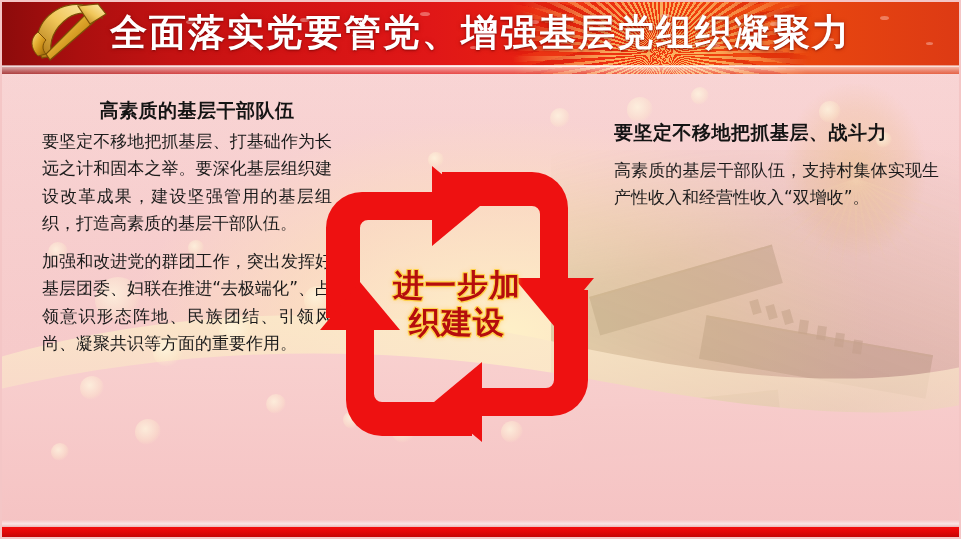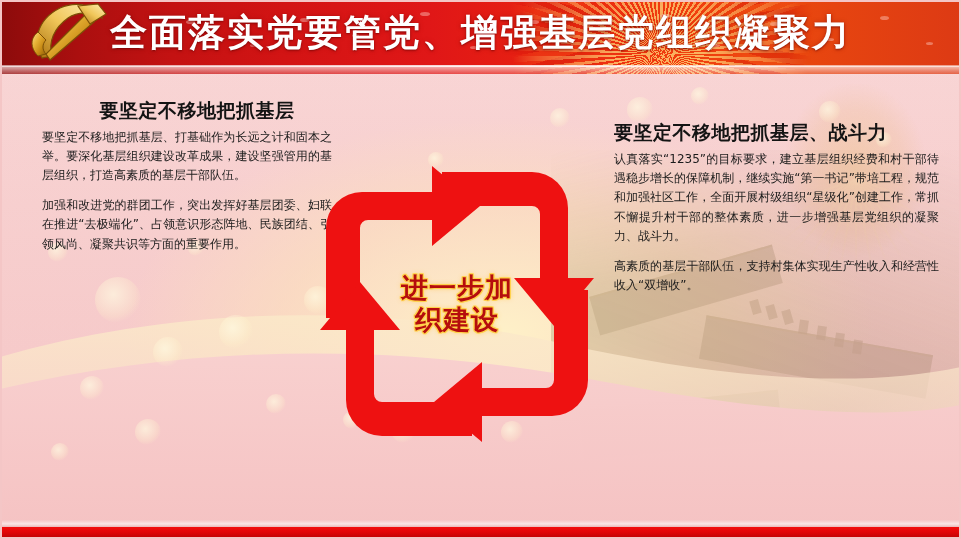--- a/index.html
+++ b/index.html
@@ -154,21 +154,21 @@
     color:#141414;
     letter-spacing:0.5px;
     line-height:1.5;
     white-space:nowrap;
   }
   .col-left .blk-head  { text-align:center; padding-left:34px; }
   .col-right .blk-head { text-align:left;  padding-left:14px; }
 
   .blk-body {
     font-family:"DejaVu Sans","Liberation Sans",sans-serif;
-    font-size:12px;
+    font-size:17px;
     color:#1b1b1b;
     line-height:1.62;
     text-align:justify;
     text-justify:inter-ideograph;
     margin-top:3px;
   }
   .col-left  .blk-body { padding:0 4px 0 18px; }
   .col-right .blk-body { padding:0 6px 0 14px; }
 
   .blk-2 { margin-top:10px; }
@@ -179,21 +179,21 @@
     width:290px; height:292px; z-index:8;
   }
   .cycle svg { width:100%; height:100%; display:block; overflow:visible; }
 
   .cycle-label {
     position:absolute; left:50%; top:50%;
     transform:translate(-50%,-50%);
     width:176px; text-align:center;
     font-family:"DejaVu Sans","Liberation Sans",sans-serif;
     font-weight:700;
-    font-size:27px;
+    font-size:31px;
     line-height:1.20;
     color:#b50d0d;
     letter-spacing:1px;
     text-shadow:
        1px 0 0 #ffd24a, -1px 0 0 #ffd24a,
        0 1px 0 #ffd24a, 0 -1px 0 #ffd24a,
        1px 1px 0 #ffd24a, -1px -1px 0 #ffd24a,
        1px -1px 0 #ffd24a, -1px 1px 0 #ffd24a,
        0 0 5px rgba(255,190,60,0.85);
     z-index:3;
@@ -319,32 +319,31 @@
       <i style="left: 266px; top: 394px; width: 20px; height: 20px;"></i>
       <i style="left: 135px; top: 419px; width: 26px; height: 26px;"></i>
       <i style="left: 819px; top: 101px; width: 22px; height: 22px;"></i>
       <i style="left: 876px; top: 132px; width: 16px; height: 16px;"></i>
       <i style="left: 51px; top: 443px; width: 18px; height: 18px;"></i>
       <i style="left: 428px; top: 152px; width: 16px; height: 16px;"></i>
     </div>
 
   <div class="col col-left">
     <div class="blk">
-      <div class="blk-head">要坚定不移地把抓基层</div>
+      <div class="blk-head">高素质的基层干部队伍</div>
       <div class="blk-body">要坚定不移地把抓基层、打基础作为长远之计和固本之举。要深化基层组织建设改革成果，建设坚强管用的基层组织，打造高素质的基层干部队伍。</div>
     </div>
     <div class="blk blk-2">
       <div class="blk-body">加强和改进党的群团工作，突出发挥好基层团委、妇联在推进“去极端化”、占领意识形态阵地、民族团结、引领风尚、凝聚共识等方面的重要作用。</div>
     </div>
   </div>
 
   <div class="col col-right">
     <div class="blk">
       <div class="blk-head">要坚定不移地把抓基层、战斗力</div>
-      <div class="blk-body">认真落实“1235”的目标要求，建立基层组织经费和村干部待遇稳步增长的保障机制，继续实施“第一书记”带培工程，规范和加强社区工作，全面开展村级组织“星级化”创建工作，常抓不懈提升村干部的整体素质，进一步增强基层党组织的凝聚力、战斗力。</div>
     </div>
     <div class="blk blk-2">
       <div class="blk-body">高素质的基层干部队伍，支持村集体实现生产性收入和经营性收入“双增收”。</div>
     </div>
   </div>
 
   <div class="cycle">
     <svg viewBox="0 0 290 292" aria-hidden="true">
       <g fill="#ee1111">
 

